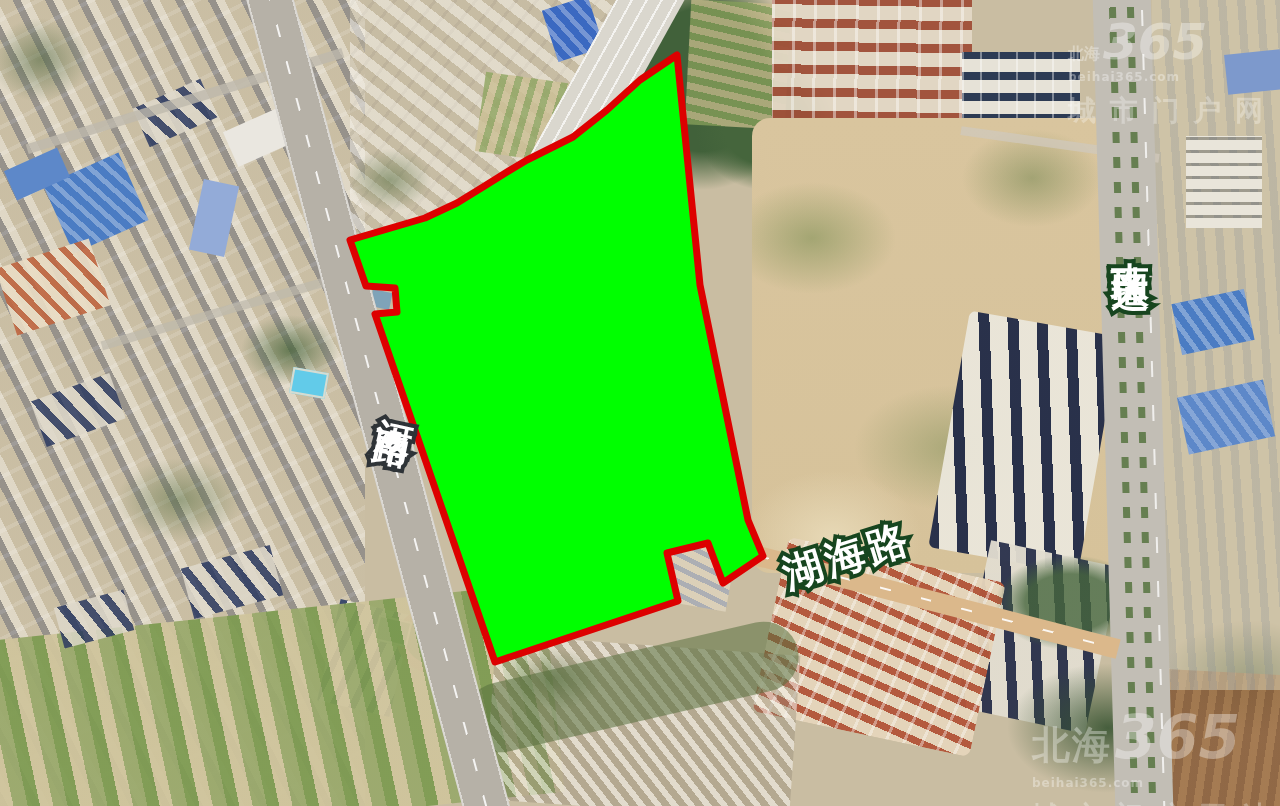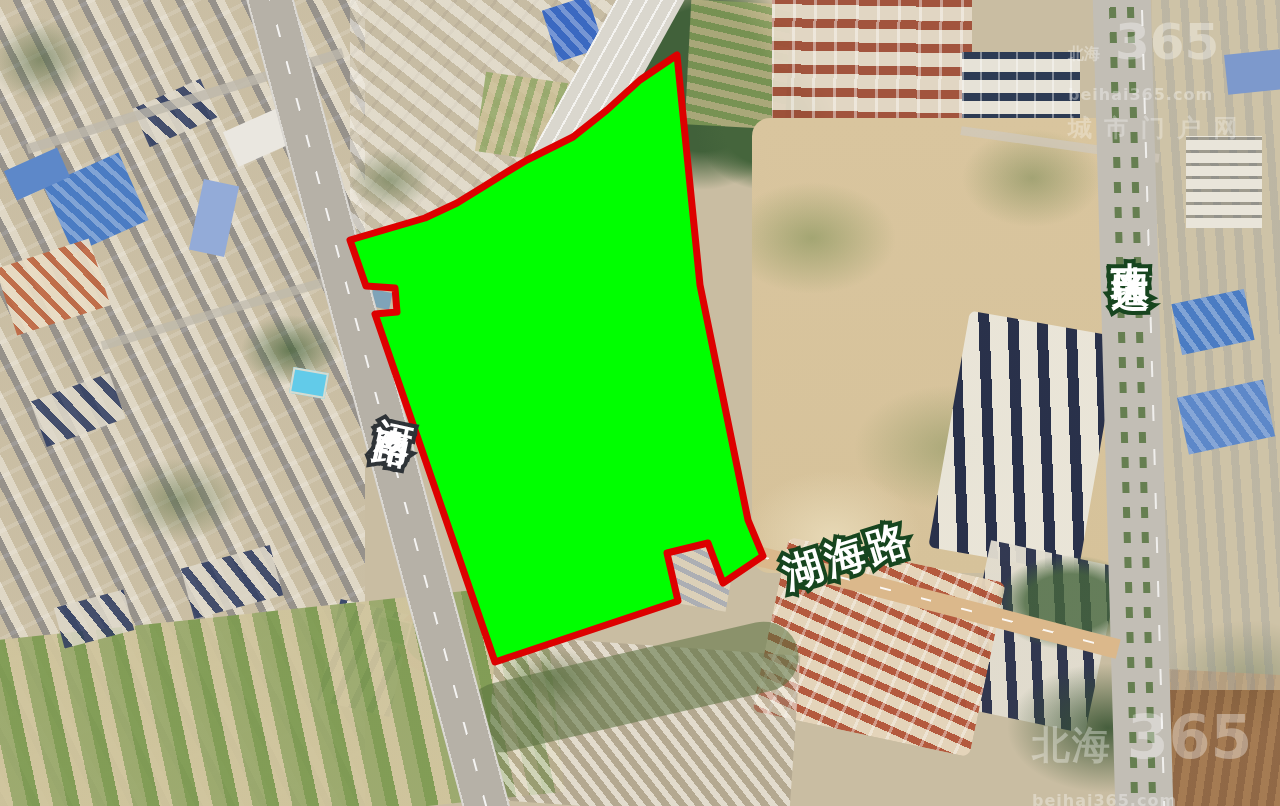--- a/index.html
+++ b/index.html
@@ -9,25 +9,25 @@
   .lbl{position:absolute;color:#fff;font-weight:700;paint-order:stroke fill;}
   .v{writing-mode:vertical-rl;text-orientation:upright;}
   .title{position:absolute;left:28px;top:14px;font-size:50px;font-weight:800;color:#fff;
          letter-spacing:3px;-webkit-text-stroke:13px #e8000c;paint-order:stroke fill;white-space:nowrap;}
   .henan{left:378px;top:392px;font-size:37px;letter-spacing:5px;transform:rotate(12deg);transform-origin:top center;
          -webkit-text-stroke:8px #2e3337;}
   .nanzhu{left:1104px;top:232px;font-size:38px;letter-spacing:4px;-webkit-text-stroke:8px #17451f;}
   .huhai{left:784px;top:548px;font-size:40px;letter-spacing:4px;transform:rotate(-17deg);transform-origin:left center;
          -webkit-text-stroke:8px #17451f;white-space:nowrap;}
   .wm{position:absolute;color:rgba(255,255,255,0.35);font-weight:700;}
-  .wm .brandrow{display:flex;align-items:baseline;gap:15px;}
+  .wm .brandrow{display:flex;align-items:baseline;gap:3px;}
   .wm .prefix{font-size:38px;letter-spacing:2px;}
-  .wm .num{font-size:60px;font-weight:800;line-height:0.9;}
-  .wm .domain{font-size:16px;letter-spacing:1px;margin-top:20px;}
-  .wm .tagline{font-size:24px;letter-spacing:2px;margin-top:8px;white-space:nowrap;color:rgba(255,255,255,0.30);text-align:right;} .wm-tr .num{font-size:50px;}
+  .wm .num{font-size:60px;font-style:italic;font-weight:800;line-height:0.9;}
+  .wm .domain{font-size:12px;letter-spacing:1px;margin-top:5px;}
+  .wm .tagline{font-size:28px;letter-spacing:2px;margin-top:8px;white-space:nowrap;color:rgba(255,255,255,0.30);text-align:right;} .wm-tr .num{font-size:50px;}
 </style>
 </head>
 <body>
 
 <div class="map">
 
   <div class="f" style="left:0;top:0;width:365px;height:806px;background:
     radial-gradient(70px 50px at 290px 350px, rgba(70,100,58,.75), transparent 70%),
     radial-gradient(90px 60px at 180px 500px, rgba(80,105,60,.5), transparent 70%),
     radial-gradient(70px 60px at 40px 60px, rgba(75,100,60,.55), transparent 70%),

